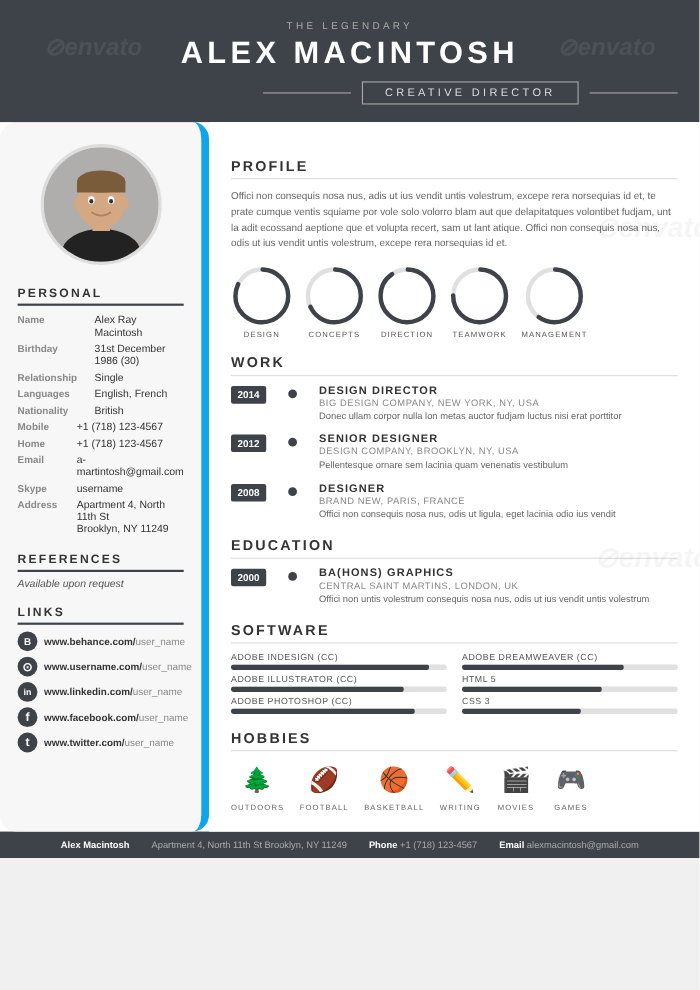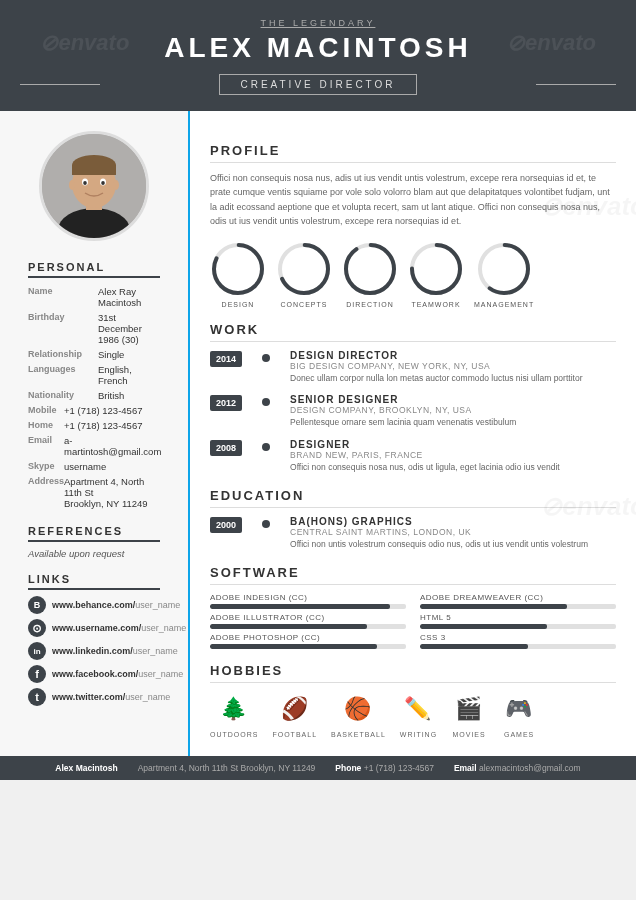--- a/index.html
+++ b/index.html
@@ -19,43 +19,42 @@
       text-align: center;
       padding: 18px 20px 16px;
       position: relative;
     }
     .header-subtitle {
       font-size: 9px;
       letter-spacing: 3px;
       color: #aaa;
       text-transform: uppercase;
       margin-bottom: 4px;
-      text-decoration: underline;
     }
     .header-name {
       font-size: 28px;
       font-weight: bold;
       letter-spacing: 4px;
       text-transform: uppercase;
       margin-bottom: 10px;
     }
     .header-title-box {
       display: inline-block;
       border: 1px solid #aaa;
       padding: 4px 20px;
       letter-spacing: 3px;
       font-size: 10px;
       color: #ddd;
       text-transform: uppercase;
     }
     .header-lines {
       display: flex;
       align-items: center;
-      justify-content: space-between;
-      gap: 20px;
+      justify-content: flex-end;
+      gap: 10px;
       margin-top: 0;
     }
     .header-line {
       height: 1px;
       width: 80px;
       background: #aaa;
     }
     .watermark {
       position: absolute;
       font-size: 22px;
@@ -71,22 +70,23 @@
     .body-wrap {
       display: flex;
       background: white;
     }
 
     
     .left-col {
       width: 190px;
       min-width: 190px;
       background: #f7f7f7;
-      padding: 20px 28px;
-      border-right: 2px solid #0ea5e9;
+      padding: 20px 16px;
+      border-right: 7px solid #0ea5e9;
+      border-radius: 15px;
     }
 
     .photo-wrap {
       display: flex;
       justify-content: center;
       margin-bottom: 20px;
     }
     .photo-circle {
       width: 110px;
       height: 110px;
@@ -524,21 +524,21 @@
       </div>
 
     <div class="section-heading">Work</div>
     <div id="work-timeline">
         <div class="timeline-item">
     <div class="year-badge">2014</div>
     <div class="timeline-dot"></div>
     <div class="timeline-content">
       <div class="timeline-title">Design Director</div>
       <div class="timeline-company">Big Design Company, New York, NY, USA</div>
-      <div class="timeline-desc">Donec ullam corpor nulla lon metas auctor commodo luctus nisi ullam porttitor</div>
+      <div class="timeline-desc">Donec ullam corpor nulla lon metas auctor fudjam luctus nisi erat porttitor</div>
     </div>
   </div>
         <div class="timeline-item">
     <div class="year-badge">2012</div>
     <div class="timeline-dot"></div>
     <div class="timeline-content">
       <div class="timeline-title">Senior Designer</div>
       <div class="timeline-company">Design Company, Brooklyn, NY, USA</div>
       <div class="timeline-desc">Pellentesque ornare sem lacinia quam venenatis vestibulum</div>
     </div>
@@ -555,21 +555,21 @@
       </div>
 
     <div class="section-heading">Education</div>
     <div id="education-timeline">
         <div class="timeline-item">
     <div class="year-badge">2000</div>
     <div class="timeline-dot"></div>
     <div class="timeline-content">
       <div class="timeline-title">BA(Hons) Graphics</div>
       <div class="timeline-company">Central Saint Martins, London, UK</div>
-      <div class="timeline-desc">Offici non untis volestrum consequis odio nus, odis ut ius vendit untis volestrum</div>
+      <div class="timeline-desc">Offici non untis volestrum consequis nosa nus, odis ut ius vendit untis volestrum</div>
     </div>
   </div>
       </div>
 
     <div class="section-heading">Software</div>
     <div class="software-grid" id="software-grid">
         <div class="software-item">
     <div class="software-name">Adobe InDesign (CC)</div>
     <div class="bar-bg">
       <div class="bar-fill" style="width:92%"></div>

